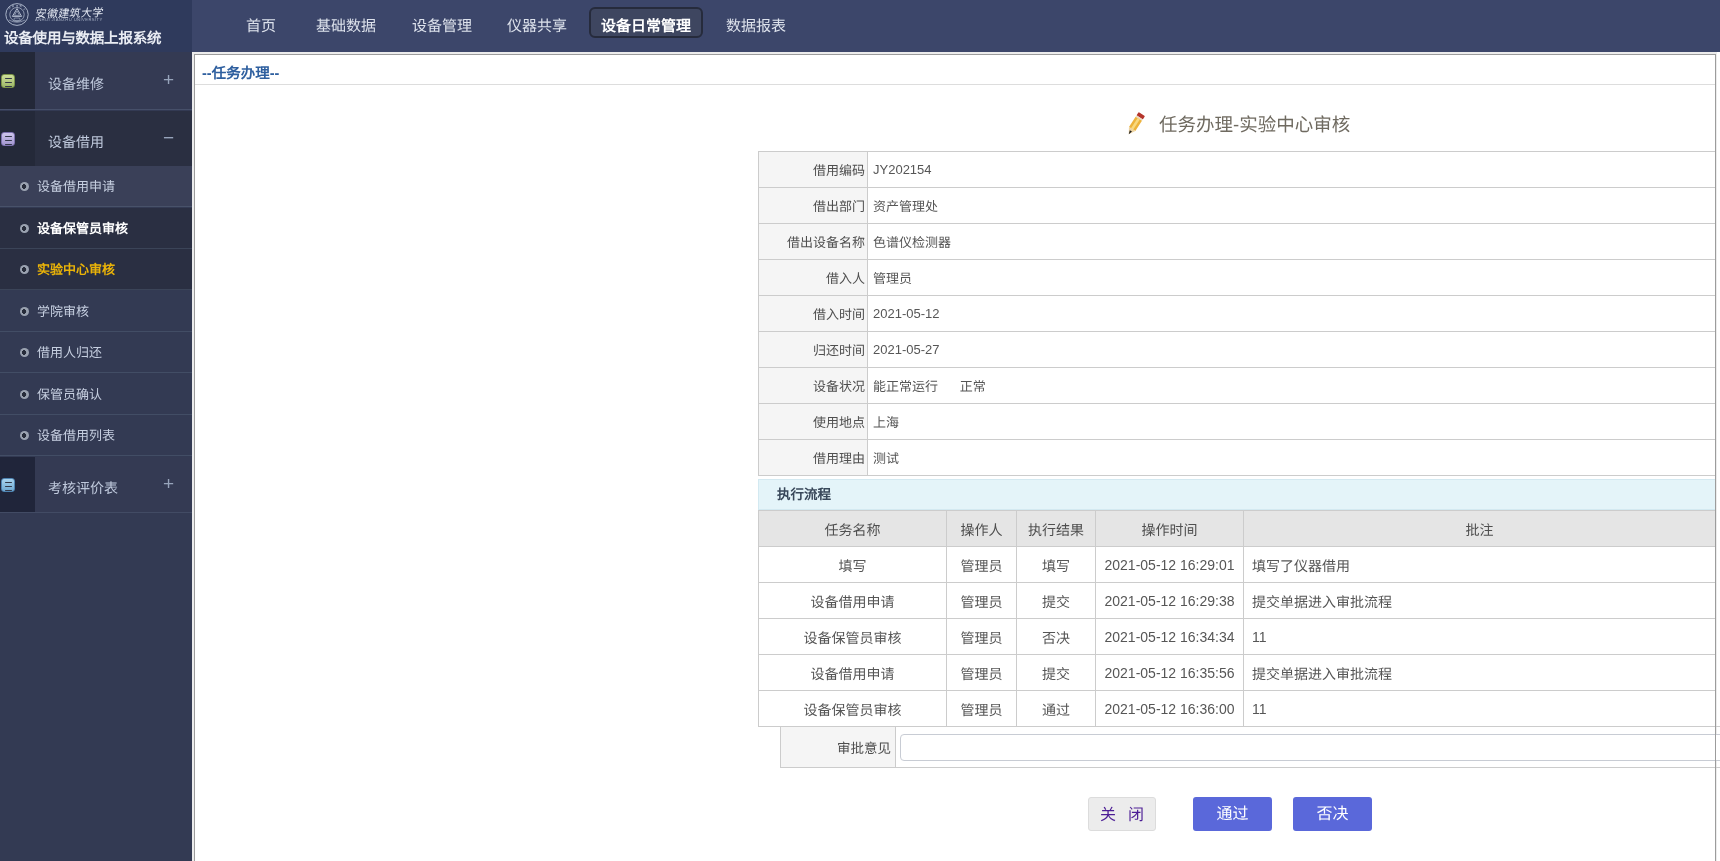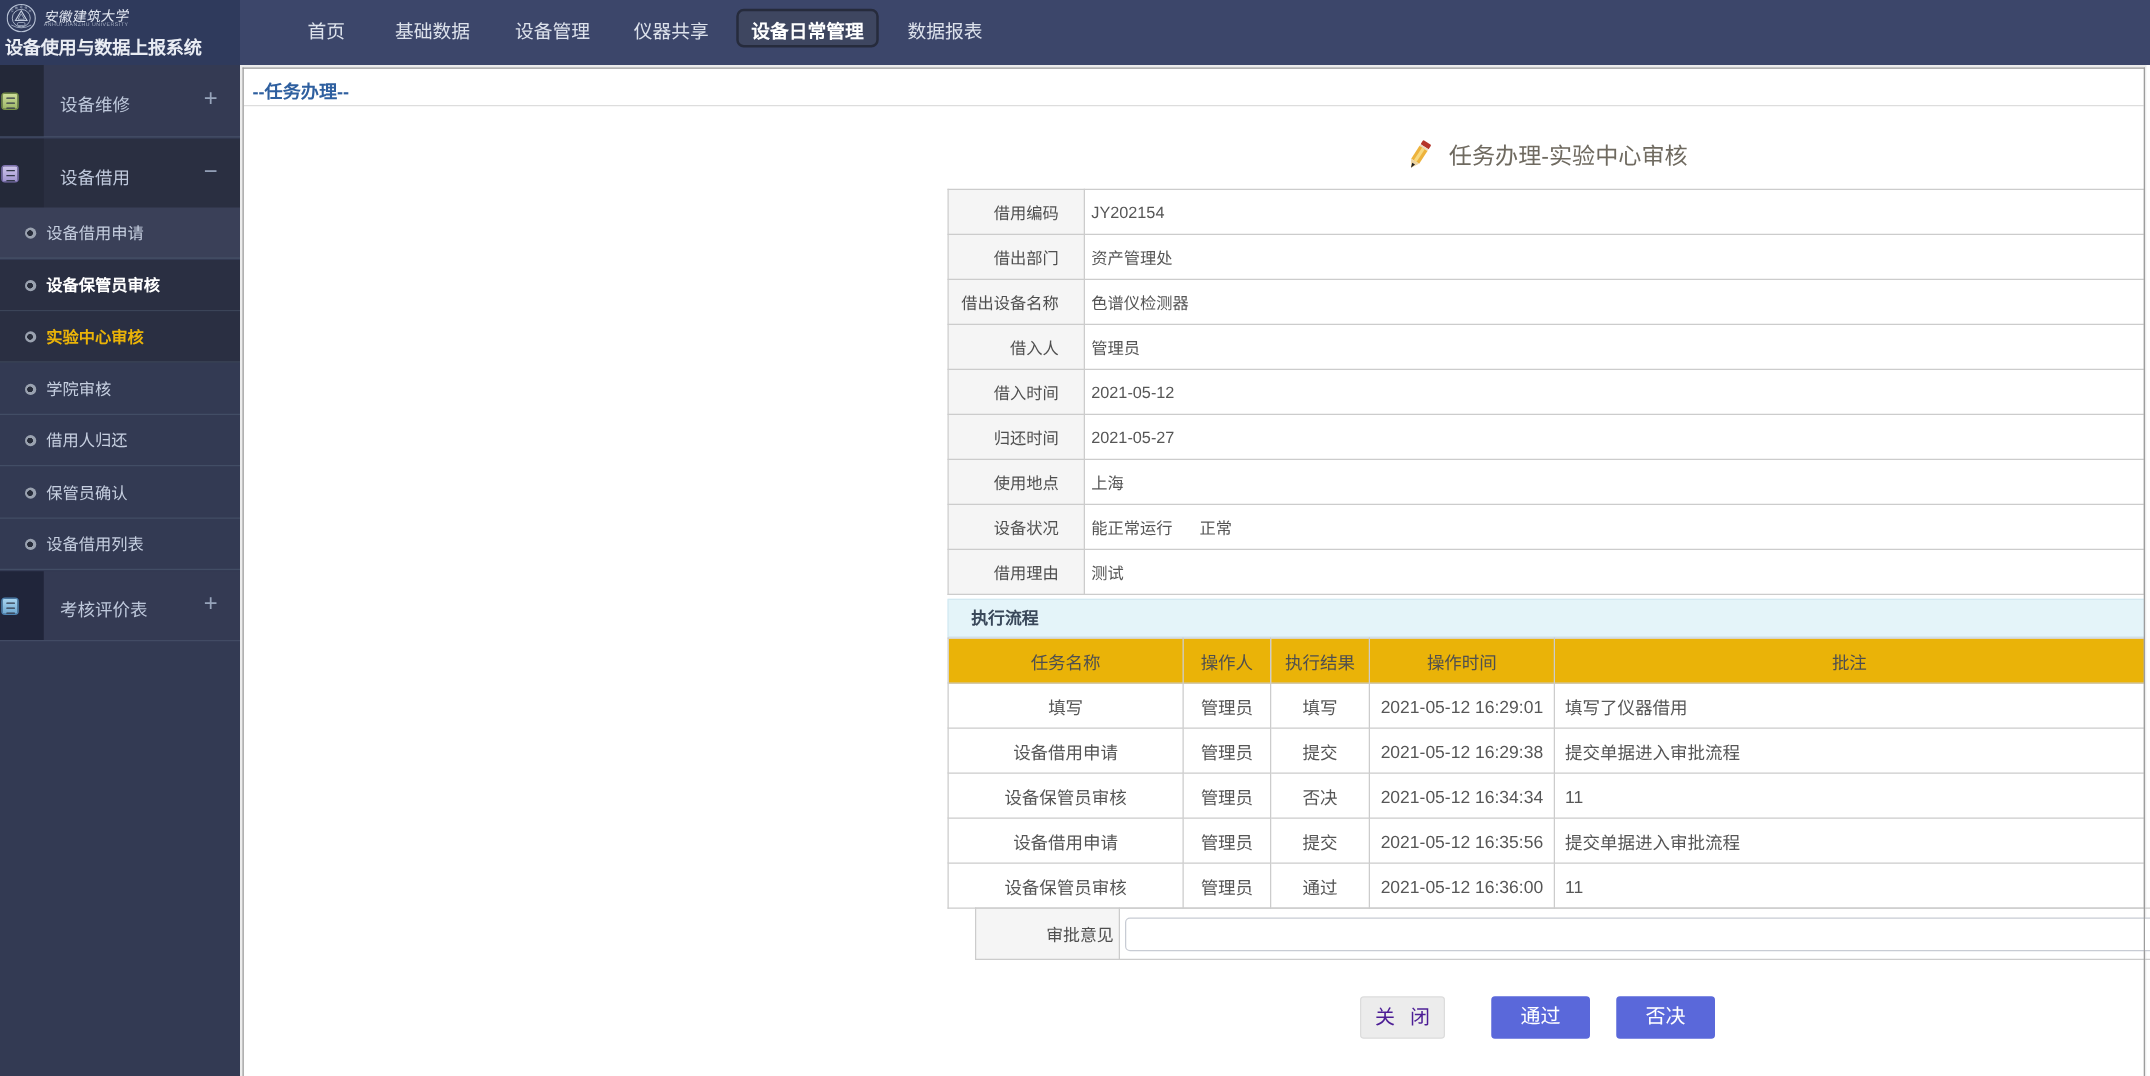--- a/index.html
+++ b/index.html
@@ -31,26 +31,26 @@
   
   #frame { position:absolute; left:192px; top:52px; width:1525px; height:809px; background:#fff; border-top:3px solid #ececec; border-left:3px solid #ececec; border-right:2px solid #ececec; }
   #frame::before { content:""; position:absolute; left:-1px; top:-1px; right:-1px; bottom:0; border-left:1px solid #9c9c9c; border-top:1px solid #9c9c9c; border-right:1px solid #9c9c9c; pointer-events:none; z-index:5; }
   #crumb { position:absolute; left:0; top:0; width:100%; height:30px; border-bottom:1px solid #ddd; }
   #crumb span { position:absolute; left:7px; top:6px; font-size:14.5px; font-weight:bold; color:#2e5f9f; }
   #formtitle { position:absolute; left:930px; top:55px; height:26px; font-size:18.5px; color:#6f6a60; }
   
   table { border-collapse:collapse; table-layout:fixed; }
   #formtab { position:absolute; left:563px; top:96px; width:958px; }
   #formtab td { border:1px solid #ccc; height:36px; font-size:13px; color:#565656; padding:0 5px; }
-  #formtab td.lab { background:#f5f5f5; text-align:right; width:109px; color:#4f4f4f; padding-right:20px; }
+  #formtab td.lab { background:#f5f5f5; text-align:right; width:109px; color:#4f4f4f; padding-right:2px; }
   
   #flowbar { position:absolute; left:563px; top:424px; width:958px; height:31px; background:#e4f4f9; border:1px solid #d3e9f1; line-height:30px; font-size:13.5px; font-weight:bold; color:#39485a; padding-left:18px; }
   #flowtab { position:absolute; left:563px; top:455px; width:958px; }
   #flowtab td { border:1px solid #ccc; height:36px; font-size:14px; color:#565656; text-align:center; padding:0 4px; }
-  #flowtab tr.hd td { background:#eab308; color:#4f4f4f; }
+  #flowtab tr.hd td { background:#e5e5e5; color:#4f4f4f; }
   #flowtab td.note { text-align:left; padding-left:8px;margin-top:12px; }
   #optab { position:absolute; left:585px; top:671px; width:958px; }
   #optab td { border:1px solid #ccc; height:41px; font-size:13.5px; color:#4f4f4f; }
   #optab td.lab { background:#f5f5f5; text-align:right; width:115px; padding:0 4px 0 0; }
   #opinput { width:830px; height:27px; margin-left:4px; border:1px solid #c8ccd4; border-radius:4px; }
   
   .btn { position:absolute; top:742px; height:34px; border-radius:3px; font-size:16px; text-align:center; line-height:33px; }
   #btnclose { left:893px; width:68px; background:#ececec; border:1px solid #dcdcdc; color:#4c1d95; }
   #btnpass { left:998px; width:79px; background:#5a68da; color:#fff; }
   #btnreject { left:1098px; width:79px; background:#5a68da; color:#fff; }
@@ -182,26 +182,26 @@
         </tr>
     <tr>
           <td class="lab">借入时间</td>
           <td>2021-05-12</td>
         </tr>
     <tr>
           <td class="lab">归还时间</td>
           <td>2021-05-27</td>
         </tr>
     <tr>
+          <td class="lab">设备状况</td>
+          <td>能正常运行&nbsp;&nbsp;&nbsp;&nbsp;&nbsp;&nbsp;正常</td>
+        </tr>
+    <tr>
           <td class="lab">使用地点</td>
           <td>上海</td>
-        </tr>
-    <tr>
-          <td class="lab">设备状况</td>
-          <td>能正常运行&nbsp;&nbsp;&nbsp;&nbsp;&nbsp;&nbsp;正常</td>
         </tr>
     <tr>
           <td class="lab">借用理由</td>
           <td>测试</td>
         </tr>
   </tbody>
     </table>
   <div id="flowbar">执行流程</div>
   <table id="flowtab">
     <colgroup>

